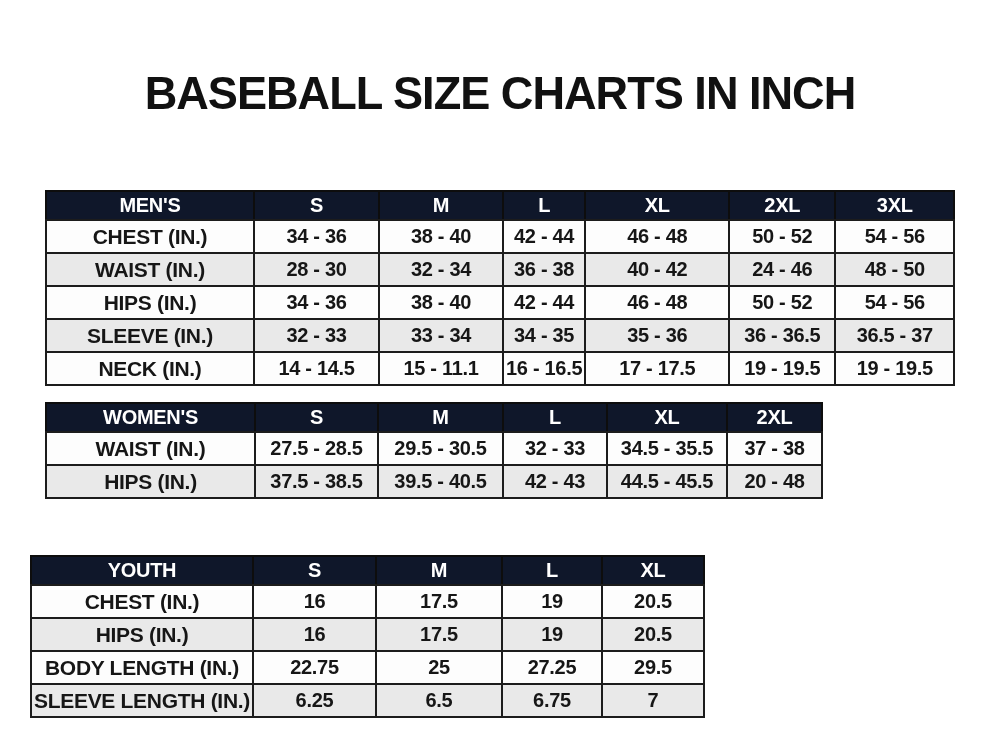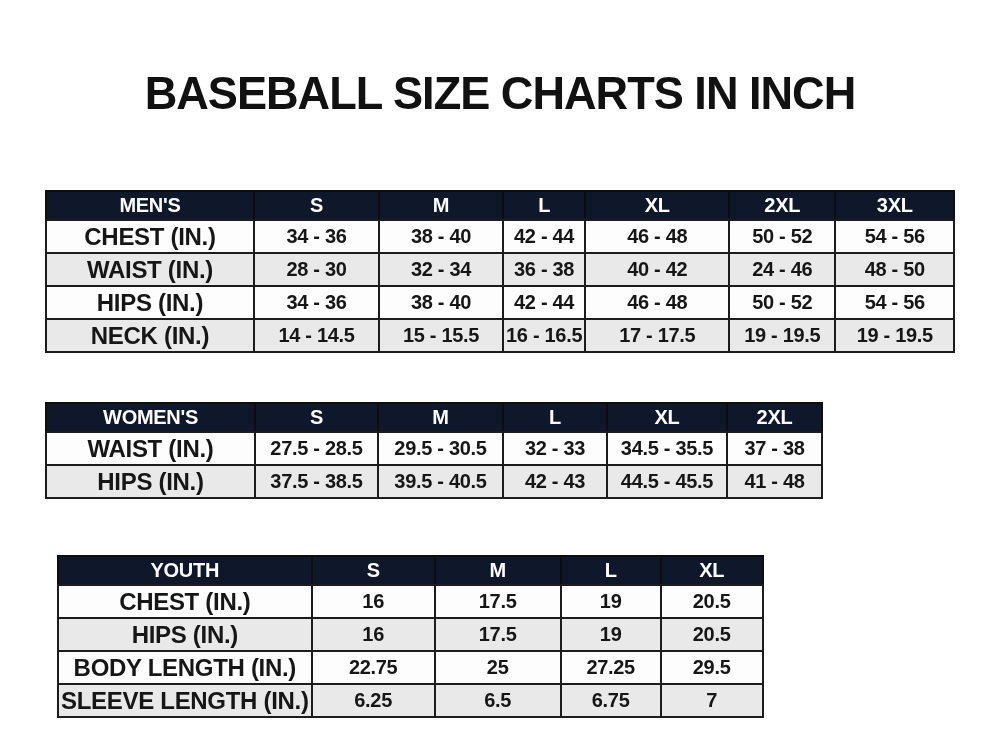--- a/index.html
+++ b/index.html
@@ -42,25 +42,25 @@
     font-size: 20px;
     height: 27px;
   }
   table.size-table tbody td {
     background: #fdfdfd;
     color: #161616;
     font-size: 20px;
     height: 31px;
   }
   table.size-table tbody tr:nth-child(even) td { background: #e9e9e9; }
-  table.size-table td.label-cell { font-size: 24px; }
+  table.size-table td.label-cell { font-size: 21px; }
 
   #table-mens   { left: 45px; top: 190px; }
   #table-womens { left: 45px; top: 402px; }
-  #table-youth  { left: 57px; top: 555px; border-radius: 20px; }
+  #table-youth  { left: 30px; top: 555px; border-radius: 20px; }
 </style>
 </head>
 <body>
 
 <div class="page">
   <h1 class="title">BASEBALL SIZE CHARTS IN INCH</h1>
   <table class="size-table" id="table-mens">
       <colgroup>
         <col style="width: 208px;">
         <col style="width: 125px;">
@@ -103,23 +103,32 @@
         <tr>
           <td class="label-cell">HIPS (IN.)</td>
           <td>34 - 36</td>
           <td>38 - 40</td>
           <td>42 - 44</td>
           <td>46 - 48</td>
           <td>50 - 52</td>
           <td>54 - 56</td>
         </tr>
         <tr>
+          <td class="label-cell">SLEEVE (IN.)</td>
+          <td>32 - 33</td>
+          <td>33 - 34</td>
+          <td>34 - 35</td>
+          <td>35 - 36</td>
+          <td>36 - 36.5</td>
+          <td>36.5 - 37</td>
+        </tr>
+        <tr>
           <td class="label-cell">NECK (IN.)</td>
           <td>14 - 14.5</td>
-          <td>15 - 15.5</td>
+          <td>15 - 11.1</td>
           <td>16 - 16.5</td>
           <td>17 - 17.5</td>
           <td>19 - 19.5</td>
           <td>19 - 19.5</td>
         </tr>
       </tbody>
     </table>
   <table class="size-table" id="table-womens">
       <colgroup>
         <col style="width: 209px;">
@@ -147,21 +156,21 @@
           <td>32 - 33</td>
           <td>34.5 - 35.5</td>
           <td>37 - 38</td>
         </tr>
         <tr>
           <td class="label-cell">HIPS (IN.)</td>
           <td>37.5 - 38.5</td>
           <td>39.5 - 40.5</td>
           <td>42 - 43</td>
           <td>44.5 - 45.5</td>
-          <td>41 - 48</td>
+          <td>20 - 48</td>
         </tr>
       </tbody>
     </table>
   <table class="size-table" id="table-youth">
       <colgroup>
         <col style="width: 208px;">
         <col style="width: 123px;">
         <col style="width: 126px;">
         <col style="width: 100px;">
         <col style="width: 102px;">

